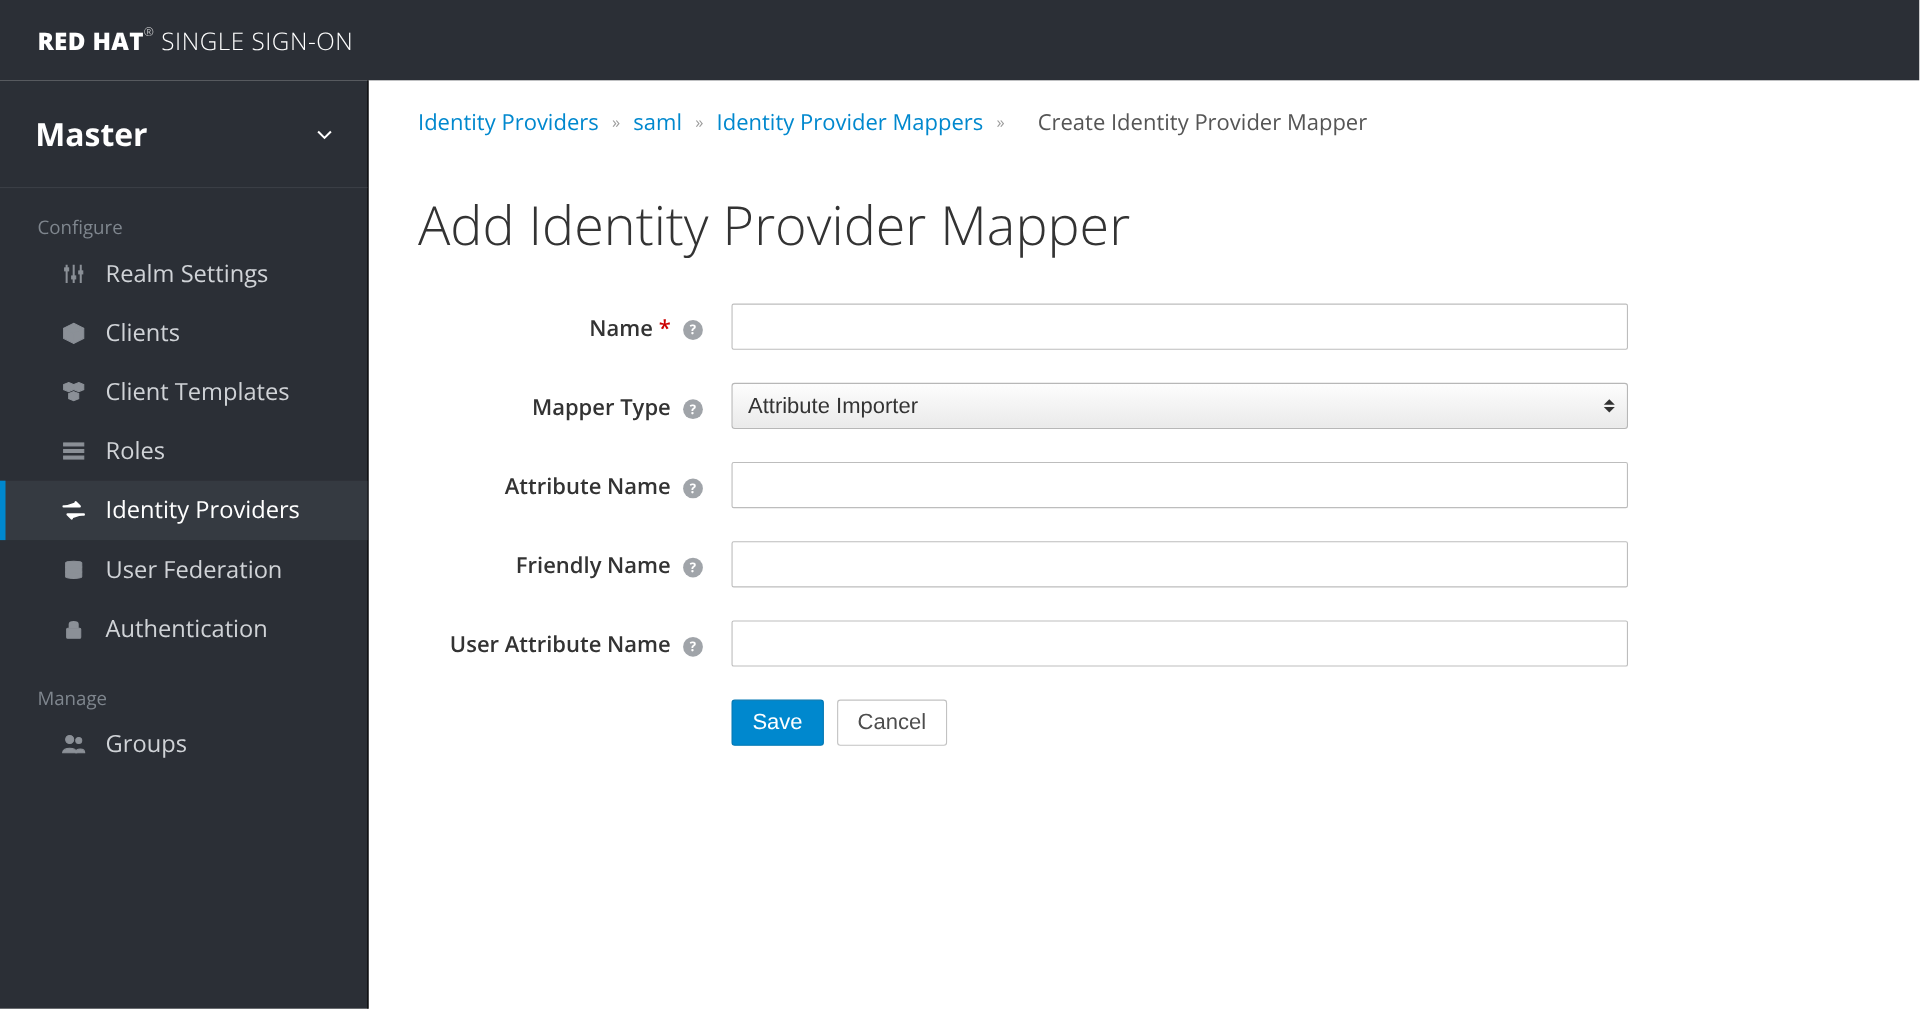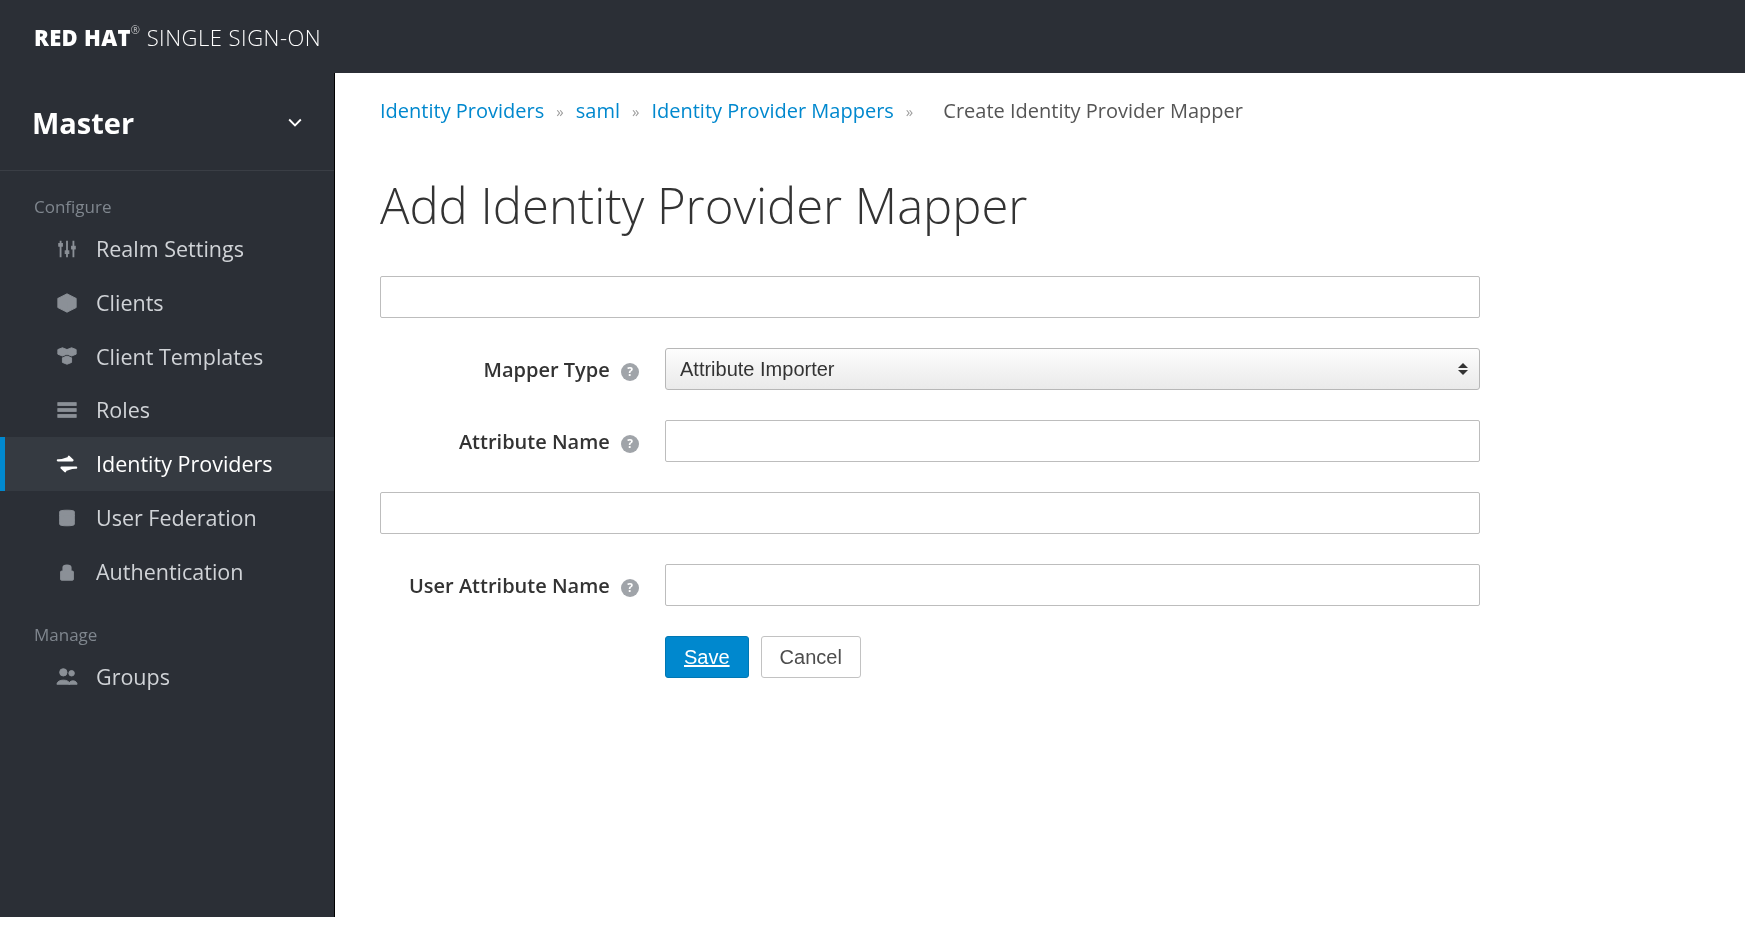--- a/index.html
+++ b/index.html
@@ -207,21 +207,20 @@
     height: 42px;
     padding: 0 18px;
     font-size: 20px;
     border-radius: 3px;
     cursor: pointer;
   }
   .btn-primary {
     background:#0088ce;
     color:#fff;
     border:1px solid #0077b3;
-    text-decoration:underline;
   }
   .btn-default {
     background:#fff;
     color:#4d4d4d;
     border:1px solid #c2c2c2;
   }
 </style>
 </head>
 <body>
 
@@ -344,20 +343,25 @@
       <a>Identity Provider Mappers</a>
       <span class="crumb-sep">»</span>
       <span class="crumb-last">Create Identity Provider Mapper</span>
     </nav>
 
     <h1 class="page-title">Add Identity Provider Mapper</h1>
 
     <div class="form">
 
       <div class="form-row">
+        <label class="form-label">
+          <span>Name</span>
+          <span class="req">*</span>
+          <span class="help-icon">?</span>
+        </label>
         <div class="form-control">
           <input type="text" class="txt" value="" style="">
         </div>
       </div>
 
       <div class="form-row">
         <label class="form-label">
           <span>Mapper Type</span>
           <span class="help-icon">?</span>
         </label>
@@ -378,20 +382,24 @@
         <label class="form-label">
           <span>Attribute Name</span>
           <span class="help-icon">?</span>
         </label>
         <div class="form-control">
           <input type="text" class="txt" value="" style="">
         </div>
       </div>
 
       <div class="form-row">
+        <label class="form-label">
+          <span>Friendly Name</span>
+          <span class="help-icon">?</span>
+        </label>
         <div class="form-control">
           <input type="text" class="txt" value="" style="">
         </div>
       </div>
 
       <div class="form-row">
         <label class="form-label">
           <span>User Attribute Name</span>
           <span class="help-icon">?</span>
         </label>

